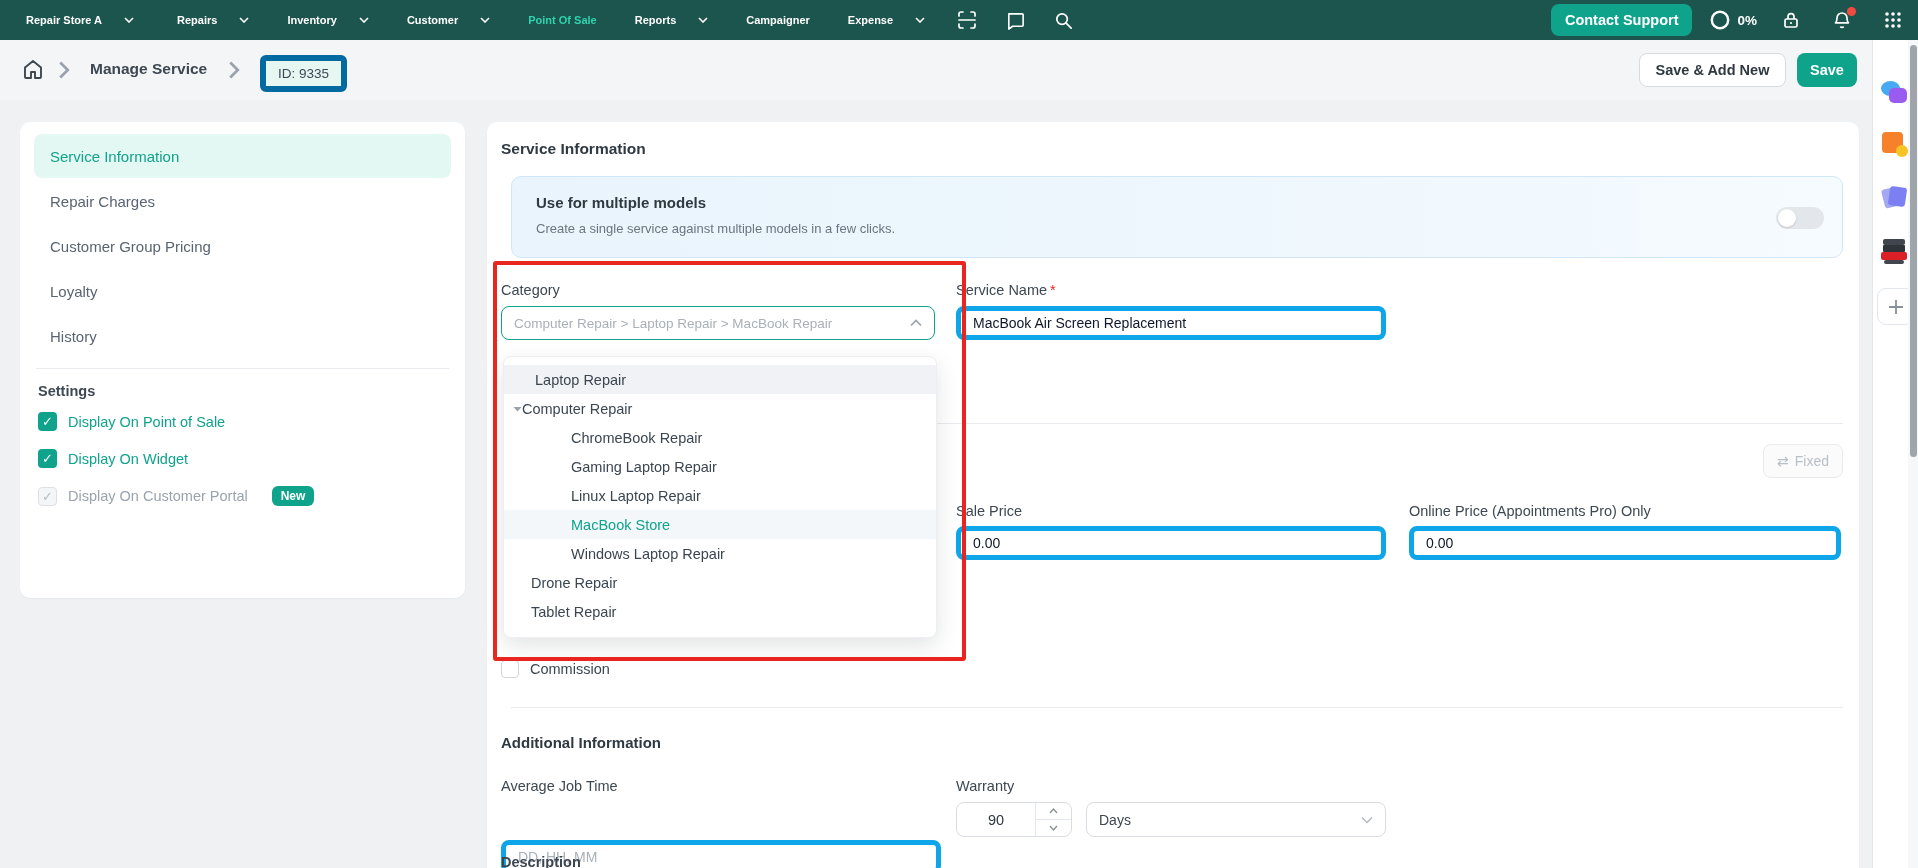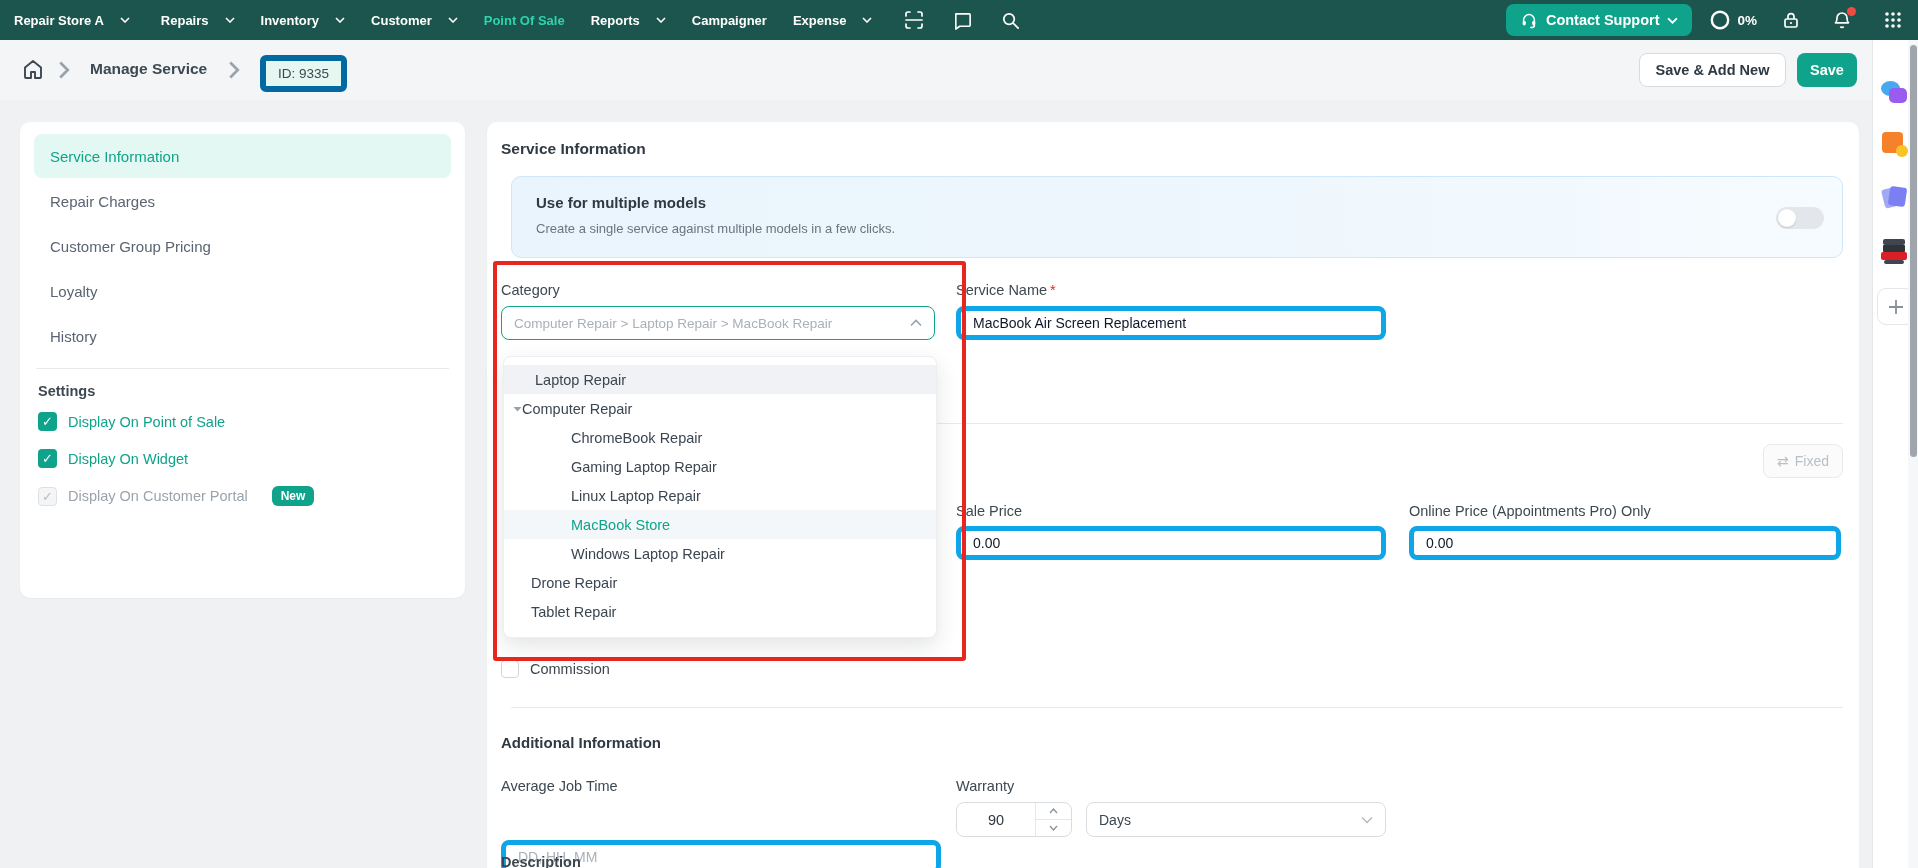--- a/index.html
+++ b/index.html
@@ -2,30 +2,30 @@
 <html><head>
 <meta charset="utf-8">
 <style>
   * { margin:0; padding:0; box-sizing:border-box; }
   html,body { width:1918px; height:868px; overflow:hidden; background:#f0f1f3;
     font-family:"Liberation Sans","DejaVu Sans",sans-serif; }
 
   
   .topnav { position:absolute; left:0; top:0; width:1918px; height:40px;
     background:#1c554d; display:flex; align-items:center; color:#fff; z-index:100; }
-  .nav-item { display:flex; align-items:center; gap:16px; font-size:13px; font-weight:600;
-    color:#fff; padding:0 13px; cursor:pointer; white-space:nowrap; }
+  .nav-item { display:flex; align-items:center; gap:22px; font-size:11px; font-weight:600;
+    color:#fff; padding:0 13px; cursor:pointer; white-space:nowrap;margin-left:12px; }
   .nav-item.store { padding-left:14px; padding-right:18px; }
   .nav-item.active { color:#2fd3ae; }
   .nav-caret { width:10px; height:6px; }
   .nav-icons { display:flex; align-items:center; gap:14px; margin-left:12px; }
   .nav-icon { width:34px; height:28px; display:flex; align-items:center; justify-content:center; cursor:pointer; }
   .nav-right { position:absolute; right:8px; top:0; height:40px; display:flex; align-items:center; gap:17px; }
   .support-btn { background:#0fa38c; border-radius:8px; height:32px; display:flex; align-items:center;
-    gap:8px; padding:0 14px; font-size:14.5px; font-weight:700; color:#fff; cursor:pointer; }
+    gap:8px; padding:0 14px; font-size:14.5px; font-weight:700; color:#fff; cursor:pointer;flex-direction:column; }
   .pct-wrap { display:flex; align-items:center; gap:6px; font-size:13.5px; font-weight:700; }
 
   
   .crumb-row { position:absolute; left:0; top:40px; width:1918px; height:60px; background:#f4f5f7; }
   .home-btn { position:absolute; left:18px; top:14px; width:30px; height:30px; display:flex;
     align-items:center; justify-content:center; cursor:pointer; }
   .crumb-sep1 { position:absolute; left:58px; top:21px; }
   .crumb-title { position:absolute; left:90px; top:20px; font-size:15.5px; font-weight:600; color:#3d4852; cursor:pointer; }
   .crumb-sep2 { position:absolute; left:228px; top:21px; }
   .id-badge { position:absolute; left:260px; top:15px; background:#e6f7f2; border:6px solid #0369a1;

